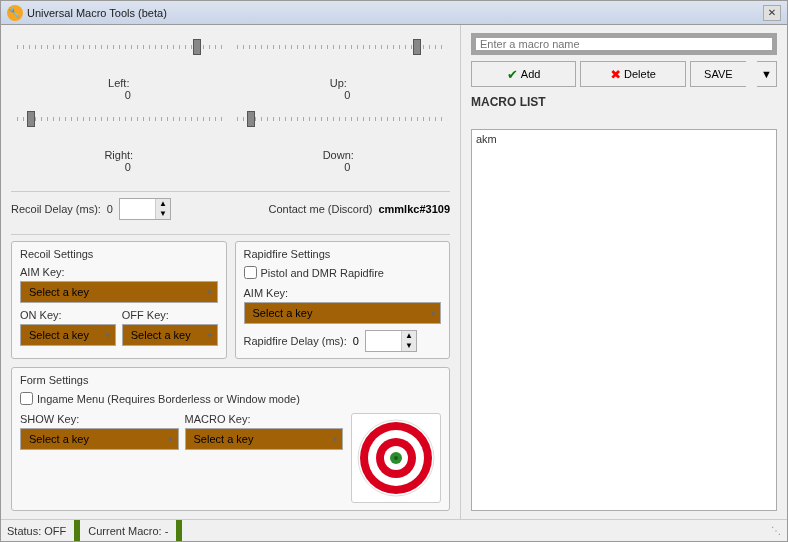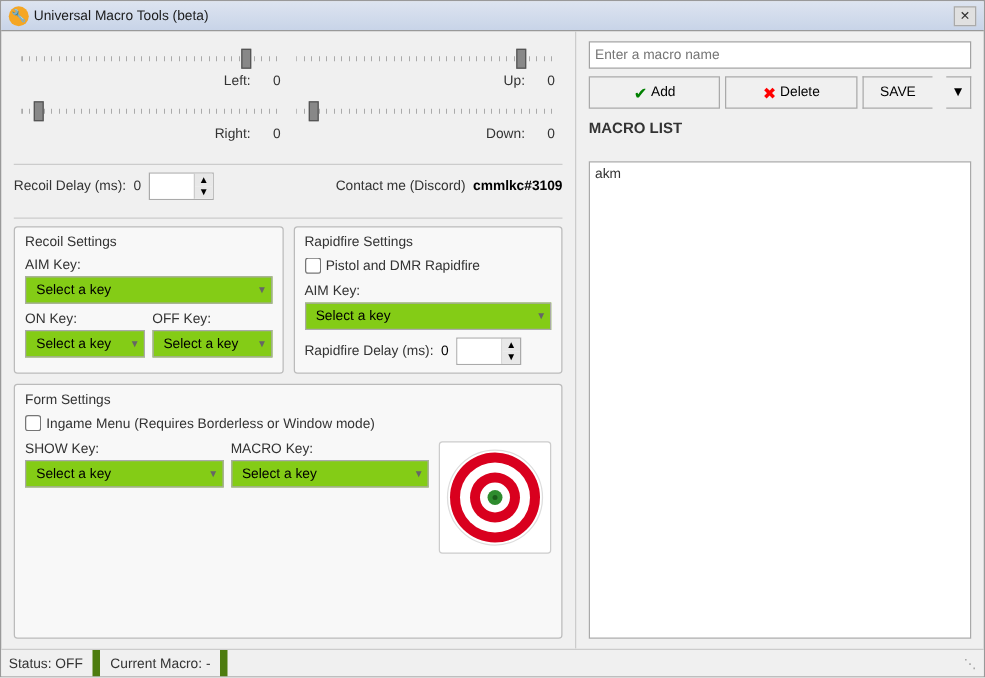--- a/index.html
+++ b/index.html
@@ -107,21 +107,22 @@
       border: 1px solid #555;
       top: -6px;
       cursor: pointer;
     }
     .slider-label-row {
       display: flex;
       justify-content: flex-end;
       align-items: center;
       font-size: 11px;
       color: #333;
-      margin-top: 2px;
+      margin-top: 20px;
+      flex-direction: column;
     }
     .slider-label {
       margin-right: 4px;
     }
     .slider-value {
       font-size: 11px;
       min-width: 20px;
       text-align: right;
     }
     .divider {
@@ -206,21 +207,21 @@
     }
     .field-label {
       font-size: 11px;
       color: #333;
       margin-bottom: 3px;
     }
     .dropdown {
       width: 100%;
       height: 22px;
       border: 1px solid #aaa;
-      background: #84cc16;
+      background: #a16207;
       font-size: 11px;
       padding: 0 4px;
       appearance: none;
       -webkit-appearance: none;
       cursor: pointer;
       display: flex;
       align-items: center;
       justify-content: space-between;
       position: relative;
     }
@@ -285,21 +286,21 @@
       align-items: center;
       justify-content: center;
       border: 1px solid #ccc;
       background: white;
       border-radius: 3px;
     }
     
     .macro-name-input {
       width: 100%;
       height: 22px;
-      border: 1px solid #a3a3a3;
+      border: 5px solid #a3a3a3;
       background: white;
       font-size: 11px;
       padding: 0 4px;
       margin-bottom: 6px;
       outline: none;
     }
     .macro-buttons {
       display: flex;
       gap: 4px;
       margin-bottom: 8px;

